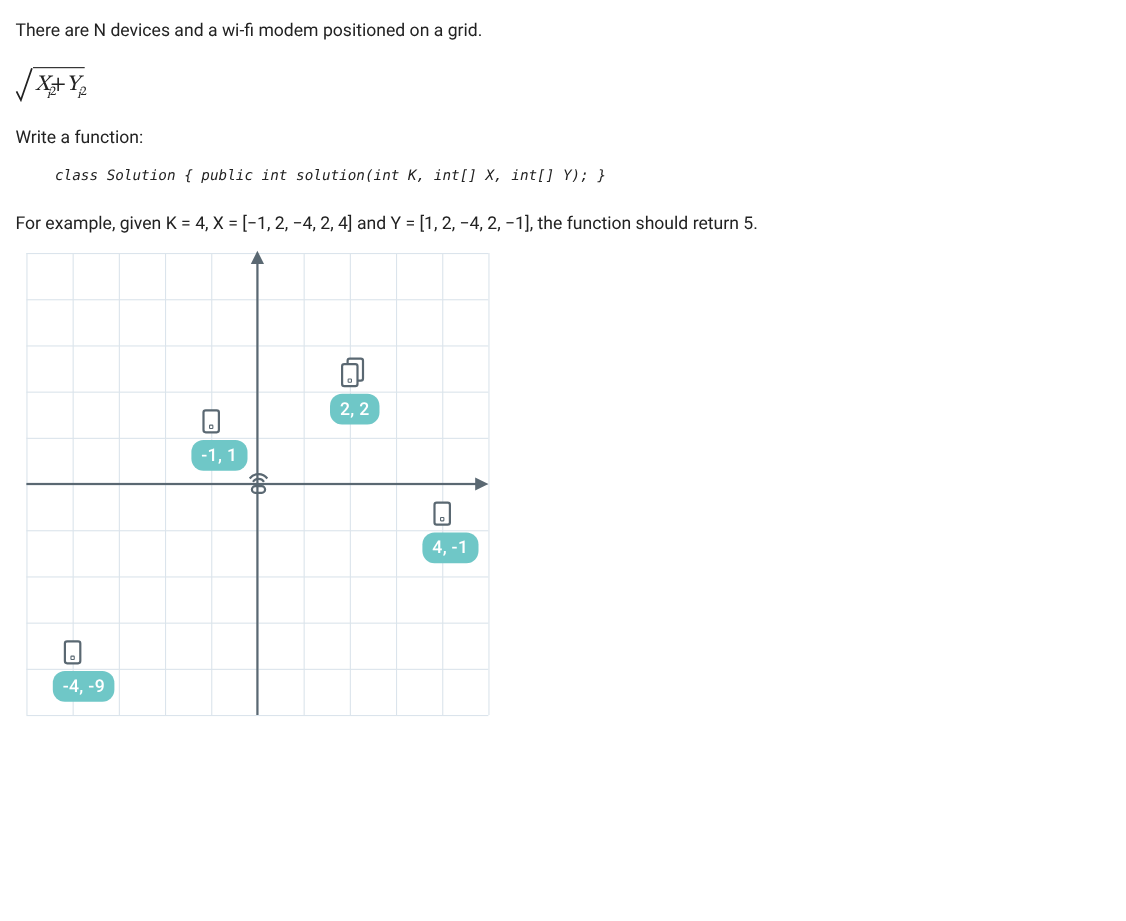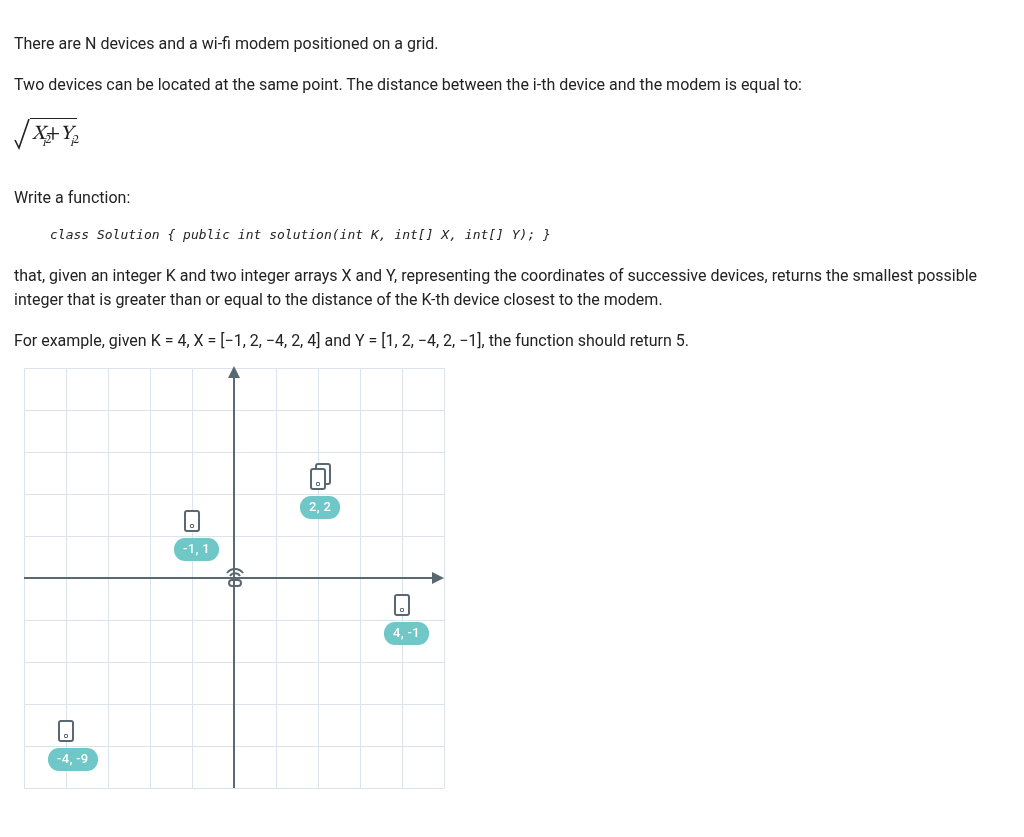--- a/index.html
+++ b/index.html
@@ -10,21 +10,21 @@
     color: #222;
     font-size: 16px;
     line-height: 1.45;
   }
   .page {
     width: 1024px;
     padding: 14px 12px 40px 14px;
     box-sizing: border-box;
   }
   .para {
-    margin: 18px 0 16px 0;
+    margin: 2px 0 16px 0;
   }
   .formula {
     font-family: "Cambria Math", "STIX Two Math", "Times New Roman", serif;
     font-size: 20px;
     display: inline-flex;
     align-items: stretch;
     margin: 6px 0 18px 0;
   }
   .sqrt-sign {
     display: inline-flex;
@@ -132,41 +132,40 @@
     z-index: 0;
   }
   .device-pair .device.front {
     position: relative;
     z-index: 1;
   }
   .badge {
     position: absolute;
     background: #6fc7c7;
     color: #fff;
-    font-size: 13px;
+    font-size: 16px;
     font-weight: 500;
     padding: 2px 9px;
     border-radius: 11px;
     white-space: nowrap;
     letter-spacing: 0.3px;
   }
   .modem {
     position: absolute;
   }
   .modem svg { display:block; }
 </style>
 </head>
 <body>
 
 <div class="page">
 
   <p class="para">There are N devices and a wi-fi modem positioned on a grid.</p>
 
 
-  <p class="para">Two devices can be located at the same point. The distance between the i-th device and the modem is equal to:</p>
 
   <div class="formula">
     <span class="sqrt-sign">
       <span class="sqrt-tick">
         <svg width="16" height="32" viewBox="0 0 16 32">
           <path d="M1 22 L5 30 L15 1" fill="none" stroke="#222" stroke-width="1.6"></path>
         </svg>
       </span>
       <span class="sqrt-body">
         <span class="var">X</span>
@@ -177,21 +176,20 @@
           <span class="sup">2</span>
           <span class="sub" style="margin-left:-9px; position:relative; top:3px;">i</span>
       </span>
     </span>
   </div>
 
   <p class="para">Write a function:</p>
 
   <div class="code-block">class Solution { public int solution(int K, int[] X, int[] Y); }</div>
 
-  <p class="para">that, given an integer K and two integer arrays X and Y, representing the coordinates of successive devices, returns the smallest possible integer that is greater than or equal to the distance of the K-th device closest to the modem.</p>
 
   <p class="para">For example, given K = 4, X = [−1, 2, −4, 2, 4] and Y = [1, 2, −4, 2, −1], the function should return 5.</p>
 
   <div class="diagram" id="diagram">
 
   <div class="grid-line-v" style="left: 0px; top: 0px; height: 420px;"></div>
       <div class="grid-line-v" style="left: 42px; top: 0px; height: 420px;"></div>
       <div class="grid-line-v" style="left: 84px; top: 0px; height: 420px;"></div>
       <div class="grid-line-v" style="left: 126px; top: 0px; height: 420px;"></div>
       <div class="grid-line-v" style="left: 168px; top: 0px; height: 420px;"></div>

